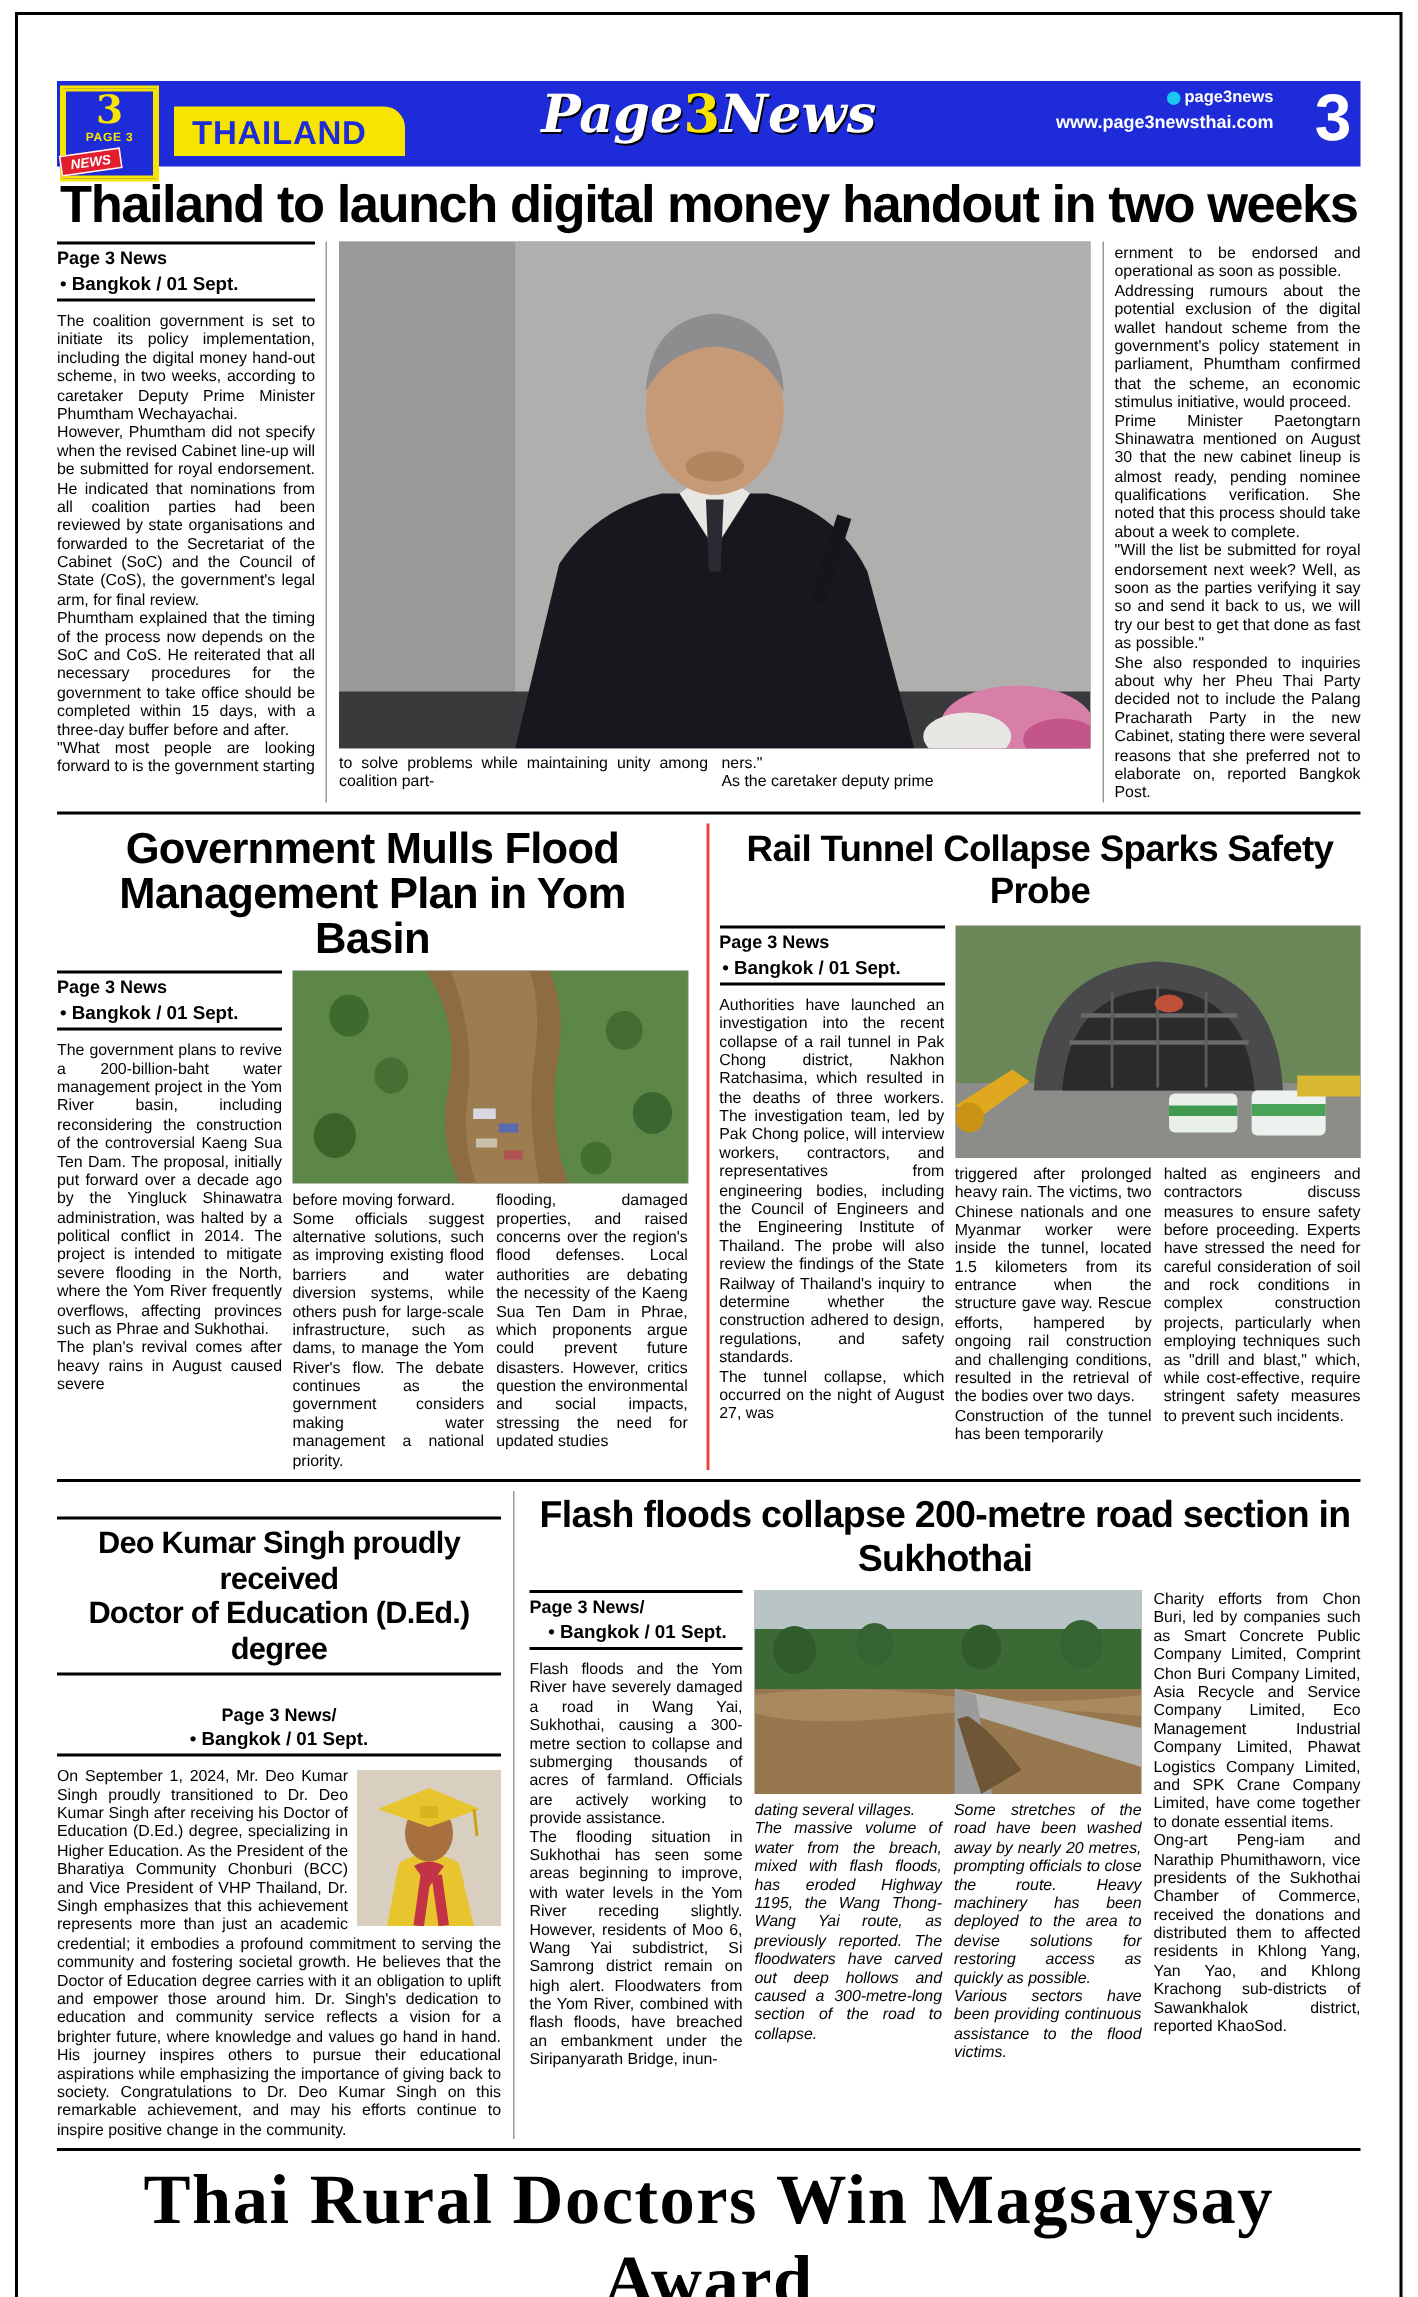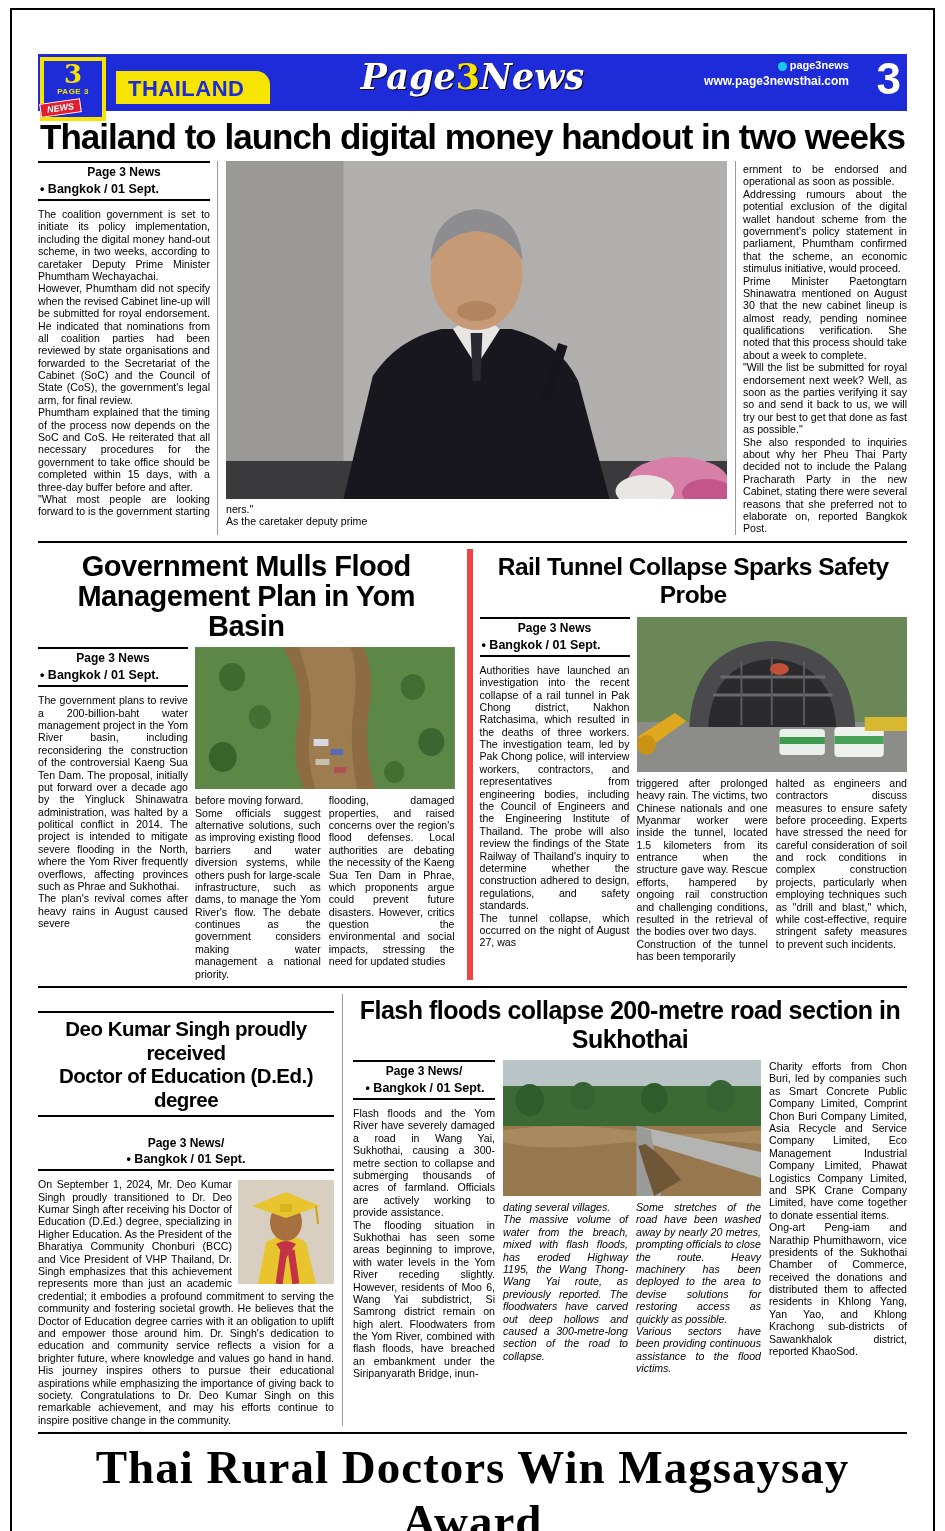--- a/index.html
+++ b/index.html
@@ -22,41 +22,41 @@
   .mh-title .y3{color:#f7e400;font-style:normal;}
   .mh-right{position:absolute;right:58px;top:5px;text-align:right;color:#fff;}
   .mh-social{font-weight:bold;font-size:11px;}
   .mh-dot{display:inline-block;width:9px;height:9px;border-radius:50%;background:#19c8f0;margin-right:3px;vertical-align:middle;}
   .mh-web{font-weight:bold;font-size:12px;margin-top:3px;}
   .mh-pagenum{position:absolute;right:6px;top:0;color:#fff;font-weight:bold;font-size:44px;line-height:50px;}
 
   
   .txt{font-size:10.6px;line-height:1.17;text-align:justify;white-space:pre-line;}
   .byline{border-top:2px solid #000;border-bottom:2px solid #000;padding:2px 0 3px 0;margin-bottom:7px;}
-  .byline .src{text-align:center;font-weight:bold;font-size:12px;}
+  .byline .src{font-weight:bold;font-size:12px;}
   .byline .dl{font-weight:bold;font-size:12.5px;padding-left:2px;margin-top:3px;}
   .byline.center .dl{text-align:center;}
   .rule{border:none;border-top:2px solid #000;margin:6px 0;}
   .photo{position:relative;overflow:hidden;background:#888;}
   .photo svg{display:block;width:100%;height:100%;}
 
   
   .a1-head{font-size:35px;font-weight:bold;text-align:center;margin:6px 0 4px 0;letter-spacing:-1px;}
   .a1{display:flex;gap:8px;}
   .a1-col1{width:172px;flex:none;border-right:1px solid #999;padding-right:7px;}
   .a1-mid{flex:1;}
   .a1-col3{width:164px;flex:none;border-left:1px solid #999;padding-left:7px;padding-top:2px;}
   .a1-photo{height:338px;}
   .a1-caps{display:flex;gap:9px;margin-top:4px;}
   .a1-caps .txt{flex:1;}
 
   
   .s2{display:flex;margin-top:4px;}
   .s2-half{width:50%;box-sizing:border-box;}
-  .s2-half.left{padding-right:12px;border-right:6px solid #ef4444;}
+  .s2-half.left{padding-right:12px;border-right:2px solid #ef4444;}
   .s2-half.right{padding-left:7px;}
   .s2-head{font-weight:bold;text-align:center;letter-spacing:-.5px;}
   .s2-head.two{font-size:29px;line-height:1.04;margin:2px 0 6px 0;white-space:pre-line;}
   .s2-head.one{font-size:24.5px;margin:4px 0 8px 0;text-align:center;}
   .s2-body{display:flex;gap:7px;}
   .s2-colA{width:150px;flex:none;}
   .s2-rest{flex:1;min-width:0;}
   .s2-photo{height:142px;}
   .s2-photo.tunnel{height:155px;}
   .s2-cols{display:flex;gap:8px;margin-top:5px;}
@@ -133,20 +133,21 @@
           <ellipse cx="256" cy="112" rx="47" ry="57" fill="#c79a77"></ellipse>
           <path d="M209 100 Q212 52 256 48 Q300 52 303 100 Q288 72 256 70 Q224 72 209 100Z" fill="#8d8d8f"></path>
           <ellipse cx="256" cy="150" rx="20" ry="10" fill="#b3855f"></ellipse>
           <rect x="330" y="182" width="10" height="60" fill="#15151b" transform="rotate(18 335 212)"></rect>
           <ellipse cx="462" cy="322" rx="52" ry="26" fill="#d87fa8"></ellipse>
           <ellipse cx="428" cy="330" rx="30" ry="16" fill="#e9e7e4"></ellipse>
           <ellipse cx="492" cy="332" rx="26" ry="14" fill="#c4558a"></ellipse>
         </svg>
       </div>
       <div class="a1-caps">
+        <div class="txt">to solve problems while maintaining unity among coalition part-</div>
         <div class="txt">ners."
 As the caretaker deputy prime</div>
       </div>
     </div>
     <div class="a1-col3">
       <div class="txt">ernment to be endorsed and operational as soon as possible.
 Addressing rumours about the potential exclusion of the digital wallet handout scheme from the government's policy statement in parliament, Phumtham confirmed that the scheme, an economic stimulus initiative, would proceed.
 Prime Minister Paetongtarn Shinawatra mentioned on August 30 that the new cabinet lineup is almost ready, pending nominee qualifications verification. She noted that this process should take about a week to complete.
 "Will the list be submitted for royal endorsement next week? Well, as soon as the parties verifying it say so and send it back to us, we will try our best to get that done as fast as possible."
 She also responded to inquiries about why her Pheu Thai Party decided not to include the Palang Pracharath Party in the new Cabinet, stating there were several reasons that she preferred not to elaborate on, reported Bangkok Post.</div>

